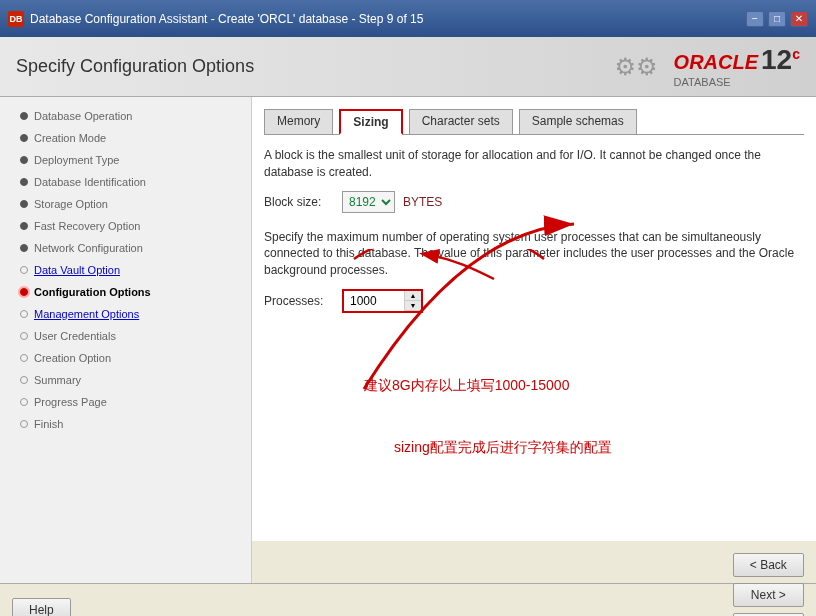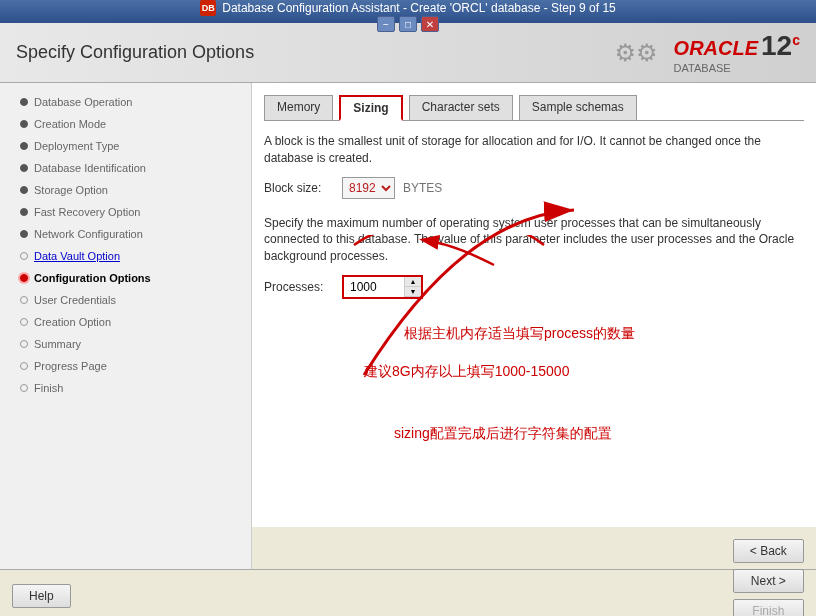--- a/index.html
+++ b/index.html
@@ -9,26 +9,25 @@
       background: #ece9d8;
       width: 816px;
       height: 616px;
       overflow: hidden;
     }
 
     
     .title-bar {
       background: linear-gradient(to bottom, #4a6fa5, #2c4f8a);
       color: white;
-      height: 23px;
+      height: 37px;
       display: flex;
       align-items: center;
       padding: 0 8px;
       justify-content: space-between;
-      flex-direction: column;
     }
     .title-bar-left {
       display: flex;
       align-items: center;
       gap: 6px;
       font-size: 12px;
     }
     .title-bar-icon {
       width: 16px;
       height: 16px;
@@ -200,25 +199,25 @@
     .field-label {
       font-size: 12px;
       color: #333;
       min-width: 70px;
     }
     .field-select {
       border: 1px solid #999;
       padding: 2px;
       font-size: 12px;
       background: #f5f5f5;
-      color: #b91c1c;
+      color: #15803d;
     }
     .field-unit {
       font-size: 12px;
-      color: #737373;
+      color: #7f1d1d;
     }
 
     
     .spin-input-wrap {
       display: flex;
       border: 2px solid #cc0000;
       background: white;
     }
     .spin-input {
       border: none;
@@ -349,20 +348,24 @@
         <span class="dot filled"></span>
         <span>Network Configuration</span>
       </div>
       <div class="sidebar-item link">
         <span class="dot"></span>
         <span>Data Vault Option</span>
       </div>
       <div class="sidebar-item active">
         <span class="dot filled active-dot"></span>
         <span>Configuration Options</span>
+      </div>
+      <div class="sidebar-item link">
+        <span class="dot"></span>
+        <span>Management Options</span>
       </div>
       <div class="sidebar-item">
         <span class="dot"></span>
         <span>User Credentials</span>
       </div>
       <div class="sidebar-item">
         <span class="dot"></span>
         <span>Creation Option</span>
       </div>
       <div class="sidebar-item">
@@ -432,21 +435,20 @@
         <svg width="450" height="200" style="position:absolute;top:-120px;left:0;">
           <defs>
             <marker id="arrowhead" markerWidth="10" markerHeight="7" refX="10" refY="3.5" orient="auto">
               <polygon points="0 0, 10 3.5, 0 7" fill="#cc0000"></polygon>
             </marker>
           </defs>
 
           <path d="M 100 180 C 150 100, 220 20, 310 15" stroke="#cc0000" stroke-width="3" fill="none" marker-end="url(#arrowhead)"></path>
         </svg>
 
-        <div class="annotation-text t1">根据主机内存适当填写process的数量</div>
         <div class="annotation-text t2">建议8G内存以上填写1000-15000</div>
         <div class="annotation-text t3">sizing配置完成后进行字符集的配置</div>
       </div>
 
     </div>
   </div>
 </div>
 
 <div class="bottom-bar">
   <button class="btn">Help</button>

